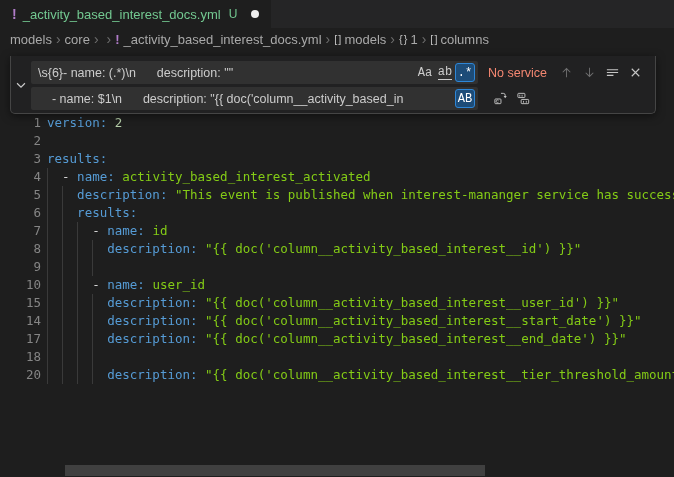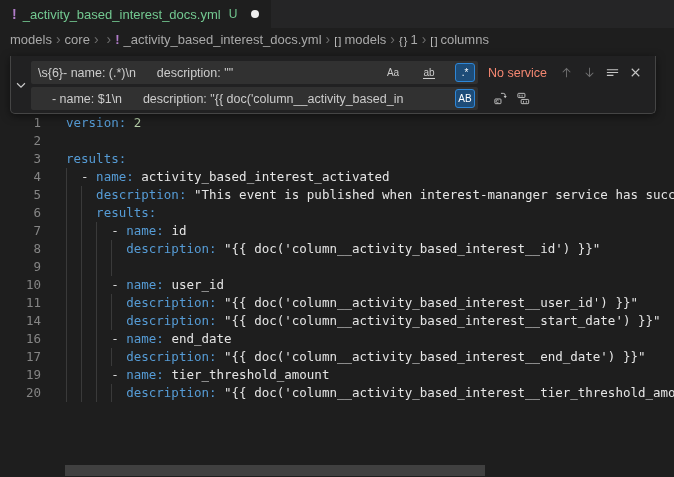--- a/index.html
+++ b/index.html
@@ -11,54 +11,54 @@
   .tab { display:flex; align-items:center; gap:6px; padding:0 12px;
          background:#1e1e1e; max-width:290px; }
   .yml-excl { color:#b07cc9; font-weight:bold; font-size:14px; }
   .tab-title { color:#73c991; font-size:13px; white-space:nowrap; }
   .tab-git { color:#73c991; font-size:12px; margin-left:2px; }
   .unsaved-dot { width:8px; height:8px; border-radius:50%; background:#eeeeee; margin-left:8px; }
 
   
   .breadcrumb { height:22px; background:#1e1e1e; display:flex; align-items:center;
                 padding-left:10px; white-space:nowrap; overflow:hidden; }
-  .bc-item { display:flex; align-items:flex-end; gap:4px; color:#a9a9a9; font-size:13px; flex:none; }
+  .bc-item { display:flex; align-items:center; gap:4px; color:#a9a9a9; font-size:13px; flex:none; }
   .bc-sep { color:#6e6e6e; font-size:14px; margin:0 4px; flex:none; }
   .bc-sym { color:#bfbfbf; font-size:11px; letter-spacing:-1px; }
   .bc-excl { color:#b07cc9; font-weight:bold; font-size:13px; }
 
   
   .editor { position:absolute; left:0; top:50px; right:0; bottom:0; background:#1e1e1e; }
   .code-lines { position:absolute; top:64px; left:0; right:0; }
   .code-line { display:flex; height:18px; font-family:"DejaVu Sans Mono", monospace;
                font-size:12.5px; line-height:18px; }
   .ln { width:41px; text-align:right; color:#858585; flex:none; }
-  .lc { position:relative; margin-left:25px; white-space:pre; flex:1; overflow:hidden; }
+  .lc { position:relative; margin-left:6px; white-space:pre; flex:1; overflow:hidden; }
   .guide { position:absolute; top:0; bottom:0; width:1px; background:#3a3a3a; }
-  .tok-k { color:#569cd6; } .tok-s { color:#e5e5e5; }
+  .tok-k { color:#569cd6; } .tok-s { color:#84cc16; }
   .tok-d { color:#b5cea8; } .tok-p { color:#d4d4d4; }
 
   .hscroll-thumb { position:absolute; left:65px; bottom:1px; width:420px; height:11px;
                    background:rgba(121,121,121,0.38); }
 
   
   .find-widget { position:absolute; left:10px; top:56px; width:646px; height:58px;
                  background:#212122; border:1px solid #454545; border-top:none;
                  border-radius:0 0 5px 5px; box-shadow:0 2px 8px rgba(0,0,0,.5);
                  display:flex; z-index:5; }
   .fw-toggle { width:20px; display:flex; align-items:center; justify-content:center; cursor:pointer; }
   .fw-body { flex:1; padding:5px 6px 5px 0; }
   .fw-row { display:flex; align-items:center; height:23px; }
   .fw-row + .fw-row { margin-top:3px; }
   .fw-input { width:447px; height:23px; background:#313131; border-radius:2px;
               display:flex; align-items:center; padding:0 3px 0 7px; overflow:hidden; }
   .fw-text { flex:1; color:#cccccc; font-size:12.5px; white-space:pre; overflow:hidden; }
   .fw-opt { flex:none; width:20px; height:19px; border-radius:3px; display:flex;
-            align-items:center; justify-content:center; color:#cccccc; font-size:10px;
-            margin-left:16px; border:1px solid transparent; cursor:pointer; }
+            align-items:center; justify-content:center; color:#cccccc; font-size:12px;
+            margin-left:0; border:1px solid transparent; cursor:pointer;font-family:Liberation Mono, monospace; }
   .fw-opt.active { background:#1d4c78; border-color:#2e86d6; color:#ffffff; }
   .fw-opt .ww-inner { border-bottom:1px solid #cccccc; padding-bottom:0px; }
   .fw-status { color:#f48771; font-size:12.5px; margin-left:10px; white-space:nowrap; }
   .fw-btn { width:20px; height:20px; display:flex; align-items:center; justify-content:center;
             margin-left:3px; cursor:pointer; border-radius:3px; }
   .fw-btn.nav { margin-left:9px; }
   .fw-btn.disabled { opacity:.45; }
   .fw-btn svg, .fw-toggle svg { display:block; }
   .rep-btns { margin-left:9px; display:flex; }
 </style>
@@ -141,38 +141,34 @@
       </div>
       <div class="code-line">
         <div class="ln">9</div>
         <div class="lc"><span class="guide" style="left: 0px;"></span><span class="guide" style="left: 15.06px;"></span><span class="guide" style="left: 30.12px;"></span><span class="guide" style="left: 45.18px;"></span></div>
       </div>
       <div class="code-line">
         <div class="ln">10</div>
         <div class="lc"><span class="guide" style="left: 0px;"></span><span class="guide" style="left: 15.06px;"></span><span class="guide" style="left: 30.12px;"></span><span class="tok-p">      - </span><span class="tok-k">name:</span><span class="tok-s"> user_id</span></div>
       </div>
       <div class="code-line">
-        <div class="ln">11</div>
+        <div class="ln">15</div>
         <div class="lc"><span class="guide" style="left: 0px;"></span><span class="guide" style="left: 15.06px;"></span><span class="guide" style="left: 30.12px;"></span><span class="guide" style="left: 45.18px;"></span><span class="tok-p">        </span><span class="tok-k">description:</span><span class="tok-s"> "{{ doc('column__activity_based_interest__user_id') }}"</span></div>
       </div>
       <div class="code-line">
         <div class="ln">14</div>
         <div class="lc"><span class="guide" style="left: 0px;"></span><span class="guide" style="left: 15.06px;"></span><span class="guide" style="left: 30.12px;"></span><span class="guide" style="left: 45.18px;"></span><span class="tok-p">        </span><span class="tok-k">description:</span><span class="tok-s"> "{{ doc('column__activity_based_interest__start_date') }}"</span></div>
       </div>
       <div class="code-line">
-        <div class="ln">16</div>
-        <div class="lc"><span class="guide" style="left: 0px;"></span><span class="guide" style="left: 15.06px;"></span><span class="guide" style="left: 30.12px;"></span><span class="tok-p">      - </span><span class="tok-k">name:</span><span class="tok-s"> end_date</span></div>
-      </div>
-      <div class="code-line">
         <div class="ln">17</div>
         <div class="lc"><span class="guide" style="left: 0px;"></span><span class="guide" style="left: 15.06px;"></span><span class="guide" style="left: 30.12px;"></span><span class="guide" style="left: 45.18px;"></span><span class="tok-p">        </span><span class="tok-k">description:</span><span class="tok-s"> "{{ doc('column__activity_based_interest__end_date') }}"</span></div>
       </div>
       <div class="code-line">
-        <div class="ln">19</div>
-        <div class="lc"><span class="guide" style="left: 0px;"></span><span class="guide" style="left: 15.06px;"></span><span class="guide" style="left: 30.12px;"></span><span class="tok-p">      - </span><span class="tok-k">name:</span><span class="tok-s"> tier_threshold_amount</span></div>
+        <div class="ln">18</div>
+        <div class="lc"><span class="guide" style="left: 0px;"></span><span class="guide" style="left: 15.06px;"></span><span class="guide" style="left: 30.12px;"></span><span class="guide" style="left: 45.18px;"></span></div>
       </div>
       <div class="code-line">
         <div class="ln">20</div>
         <div class="lc"><span class="guide" style="left: 0px;"></span><span class="guide" style="left: 15.06px;"></span><span class="guide" style="left: 30.12px;"></span><span class="guide" style="left: 45.18px;"></span><span class="tok-p">        </span><span class="tok-k">description:</span><span class="tok-s"> "{{ doc('column__activity_based_interest__tier_threshold_amount</span></div>
       </div>
     </div>
   <div class="hscroll-thumb"></div>
 </div>
 
 <div class="find-widget">

